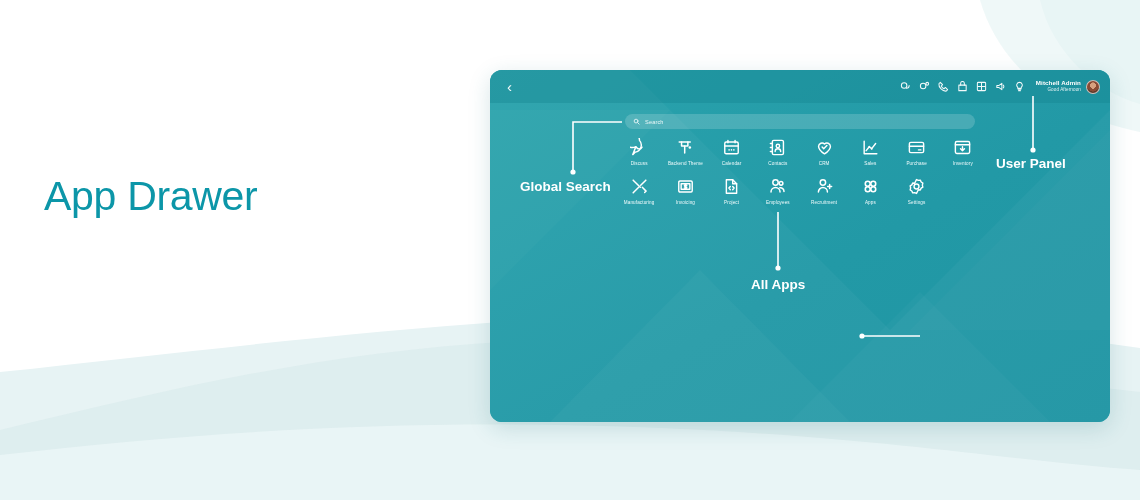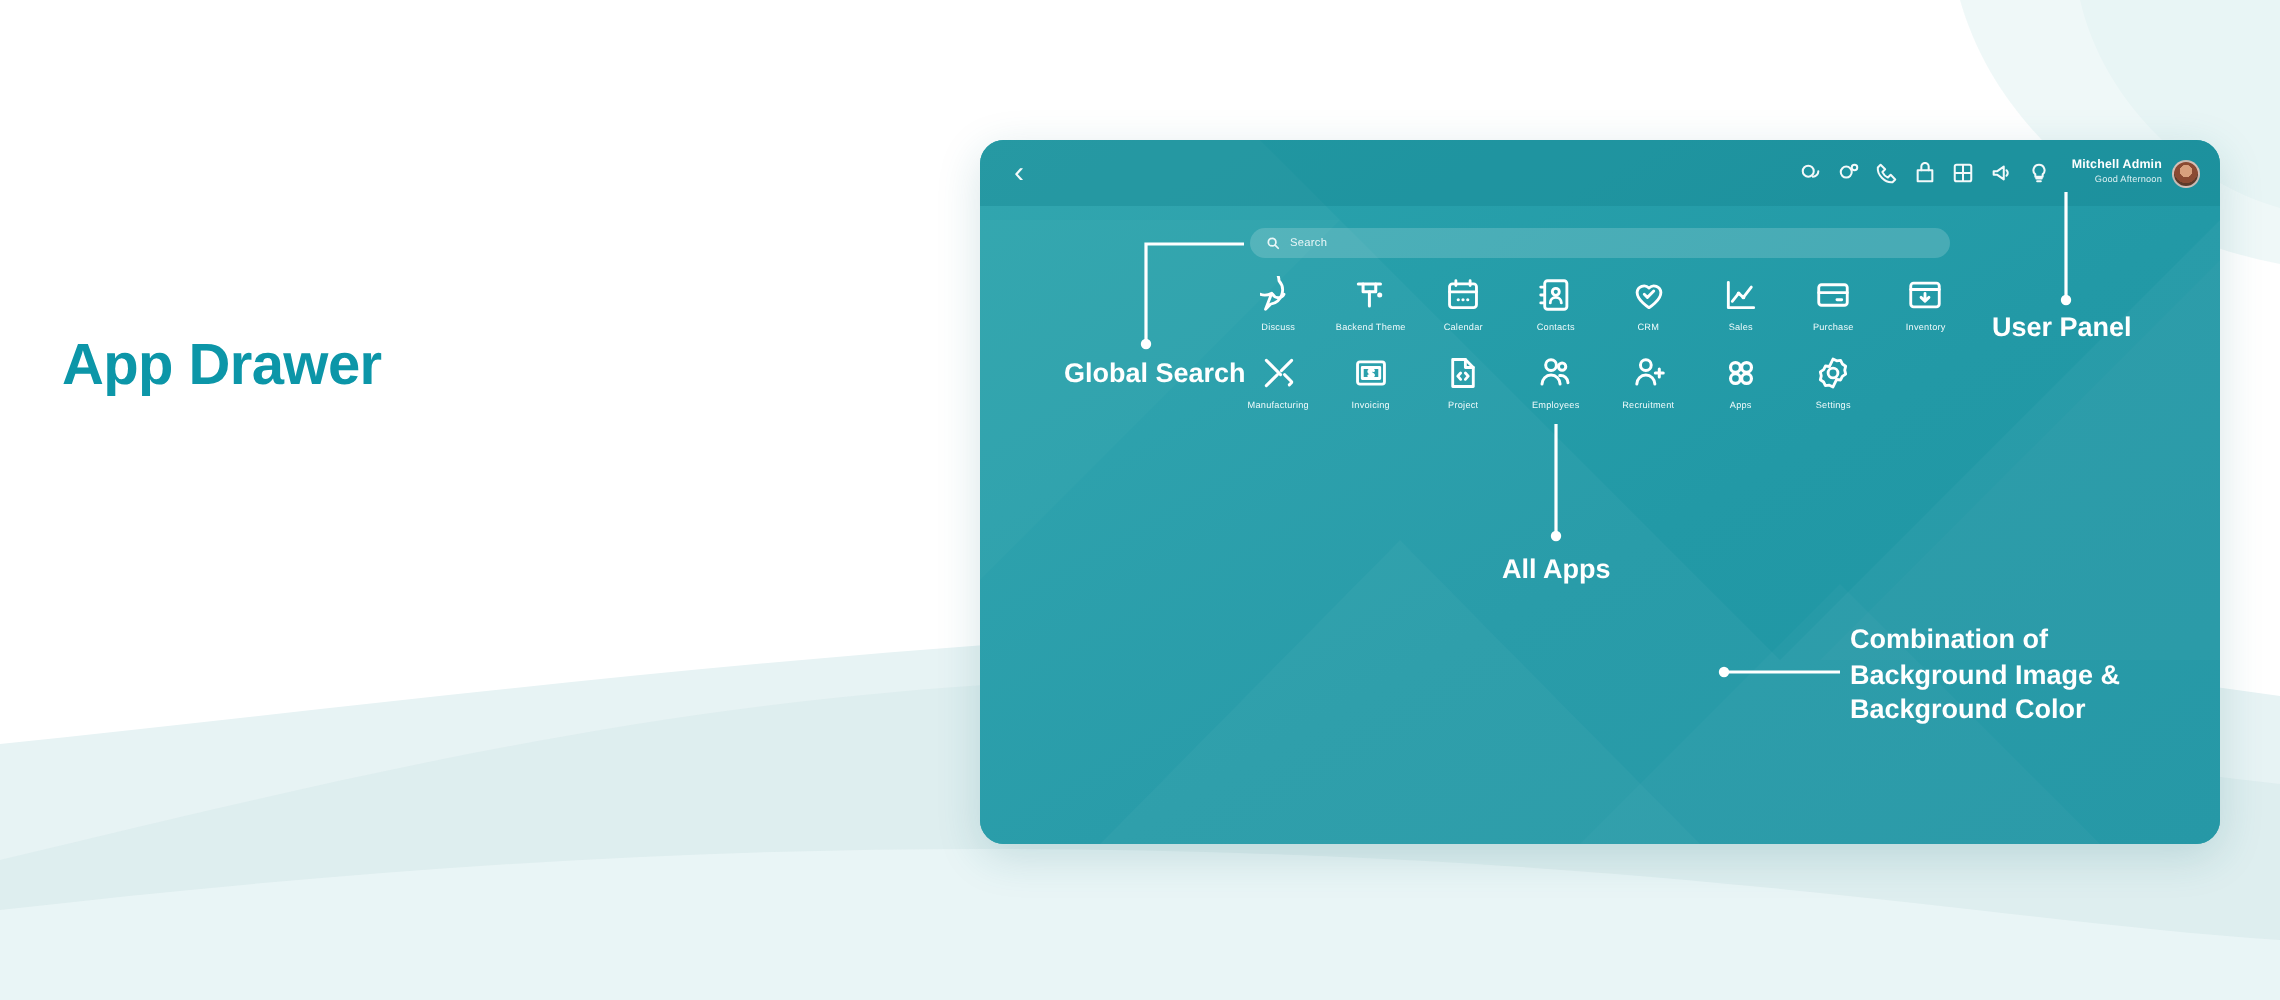--- a/index.html
+++ b/index.html
@@ -9,22 +9,22 @@
     font-family:"Liberation Sans", sans-serif;
   }
   .stage{position:absolute;inset:0;width:1140px;height:500px;overflow:hidden;}
 
   
   .bg-waves{position:absolute;inset:0;width:100%;height:100%;z-index:0;}
 
   
   .copy{position:absolute;left:31px;top:160px;width:400px;z-index:3;}
   .copy h1{
-    margin:0;
-    font-size:29px;line-height:46px;font-weight:bold;
+    margin:13px;
+    font-size:41px;line-height:46px;font-weight:normal;
     letter-spacing:-0.3px;
     color:#0c96a8;
   }
   .copy p{
     margin:14px 0 0 0;
     font-size:20.5px;line-height:28.5px;
     color:#2b2b2b;
     max-width:372px;
   }
 
@@ -91,21 +91,21 @@
     text-align:center;letter-spacing:.12px;white-space:nowrap;
   }
 
   
   .ann{position:absolute;z-index:5;font-weight:bold;}
   .ann-text{
     color:#ffffff;font-size:13.5px;line-height:17.5px;white-space:pre-line;
   }
   .lead{position:absolute;z-index:4;}
 
-  .ann-global{left:532px;top:178px;}
+  .ann-global{left:520px;top:178px;}
   .ann-allapps{left:751px;top:276px;}
   .ann-user{left:996px;top:155px;}
   .ann-combo{left:925px;top:311px;}
 </style>
 </head>
 <body>
 
 <div class="stage">
 
   <svg class="bg-waves" viewBox="0 0 1140 500" preserveAspectRatio="none">
@@ -397,19 +397,14 @@
 
   <div class="ann ann-global">
     <div class="ann-text">Global Search</div>
   </div>
   <div class="ann ann-allapps">
     <div class="ann-text">All Apps</div>
   </div>
   <div class="ann ann-user">
     <div class="ann-text">User Panel</div>
   </div>
-  <div class="ann ann-combo">
-    <div class="ann-text">Combination of
-Background Image &amp;
-Background Color</div>
-  </div>
 
 </div>
 
 </body></html>

